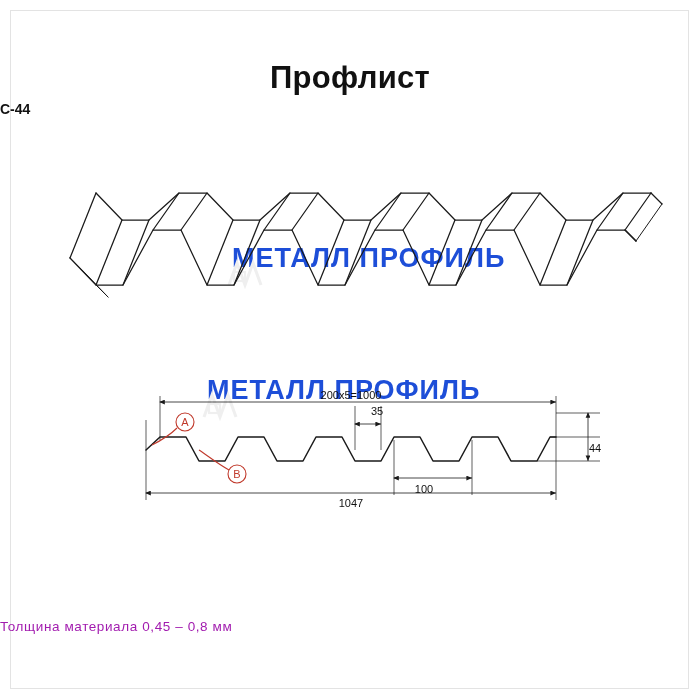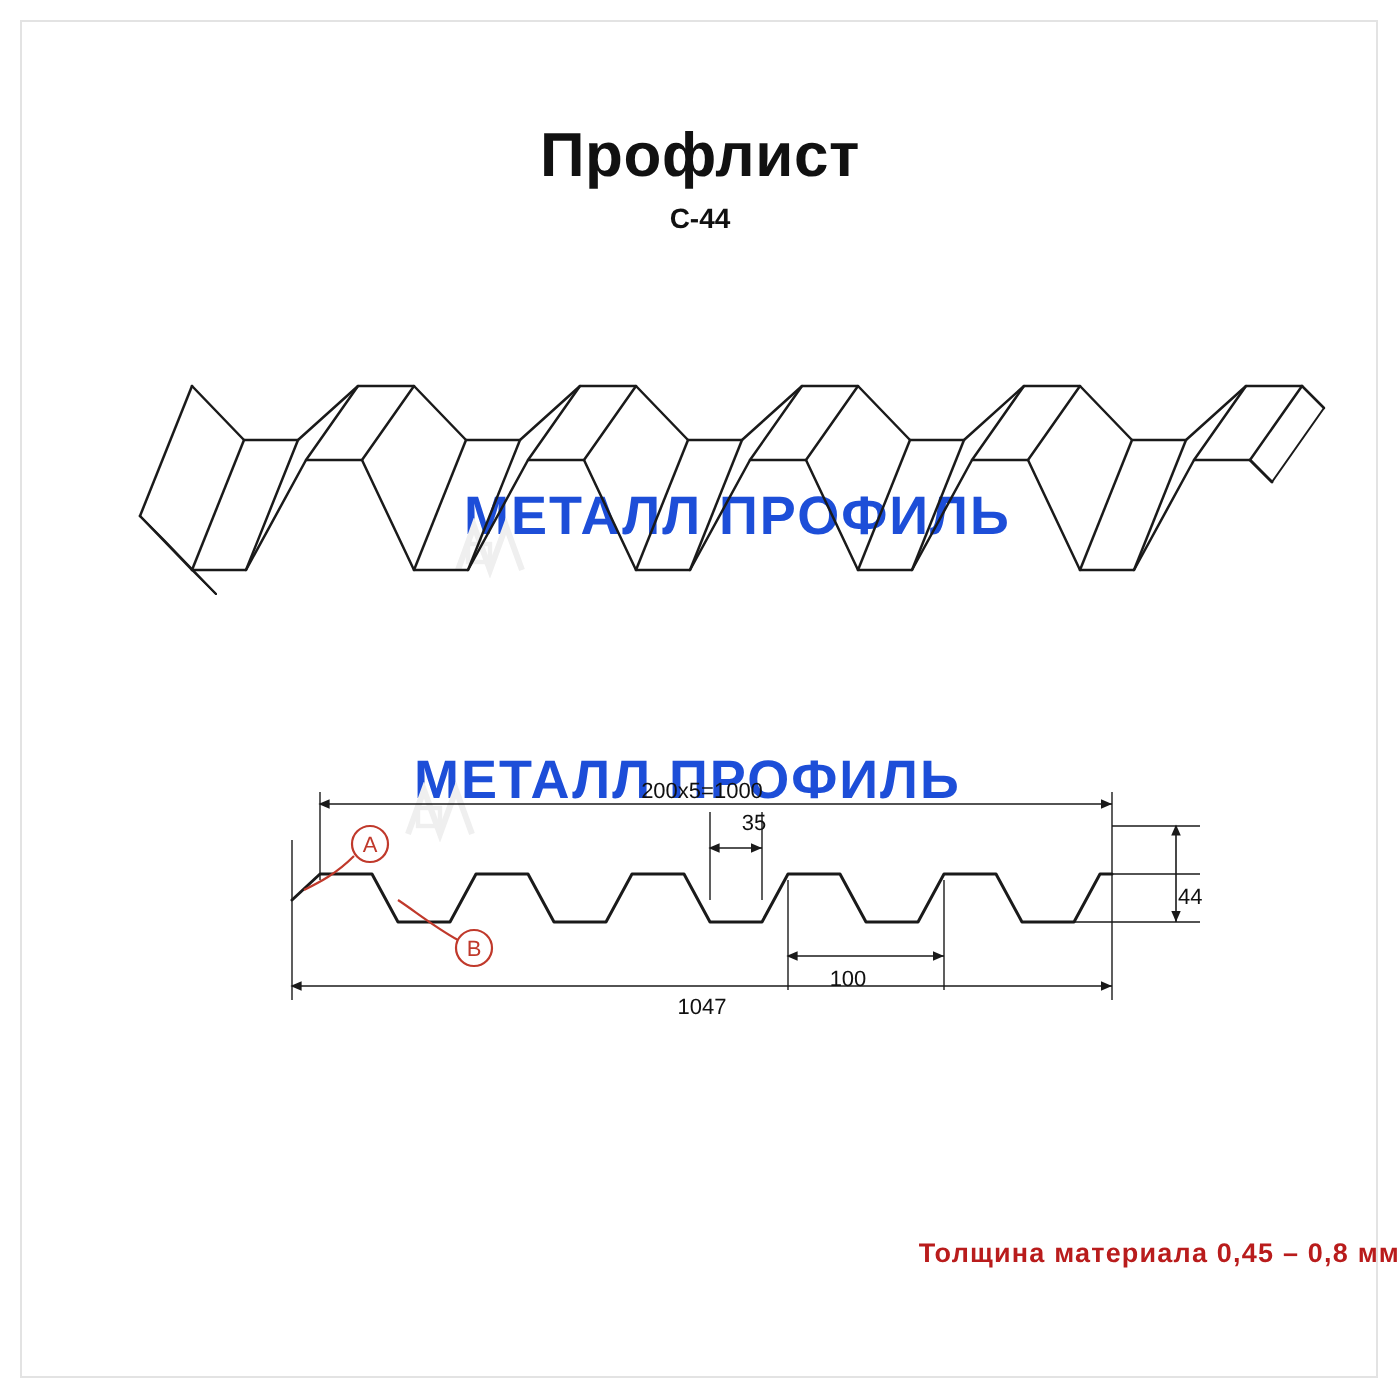--- a/index.html
+++ b/index.html
@@ -39,35 +39,34 @@
     font-size: 31px;
     font-weight: bold;
     letter-spacing: 0.3px;
     color: #111111;
   }
   .subtitle {
     position: absolute;
     top: 101px;
     left: 0;
     width: 700px;
-    text-align: center;
     font-size: 14px;
     font-weight: bold;
     color: #111111;
   }
   .footnote {
     position: absolute;
     top: 619px;
     left: 0;
     width: 700px;
-    text-align: right;
+    text-align: left;
     font-size: 13.5px;
-    font-weight: bold;
+    font-weight: normal;
     letter-spacing: 0.6px;
-    color: #b91c1c;
+    color: #a21caf;
   }
   svg.layer {
     position: absolute;
     left: 0;
     top: 0;
   }
   .wm {
     position: absolute;
     font-family: "Liberation Sans", sans-serif;
     font-weight: bold;

